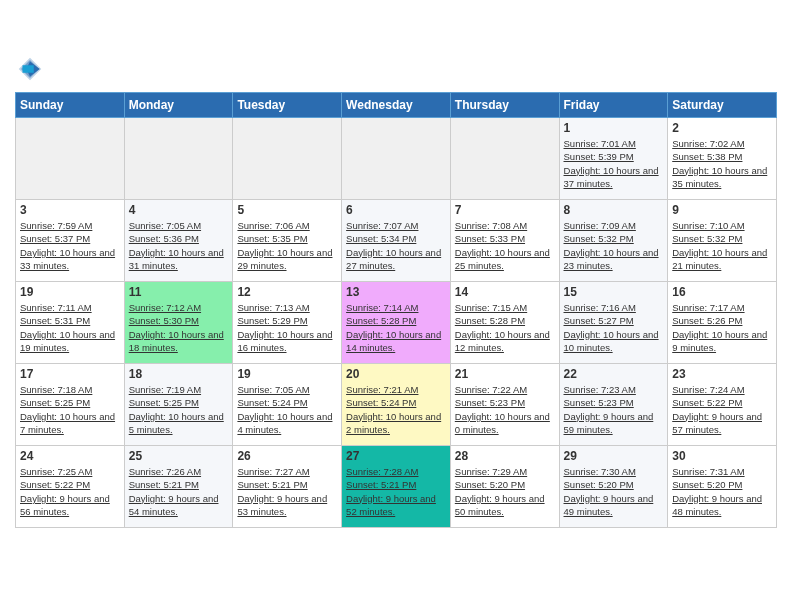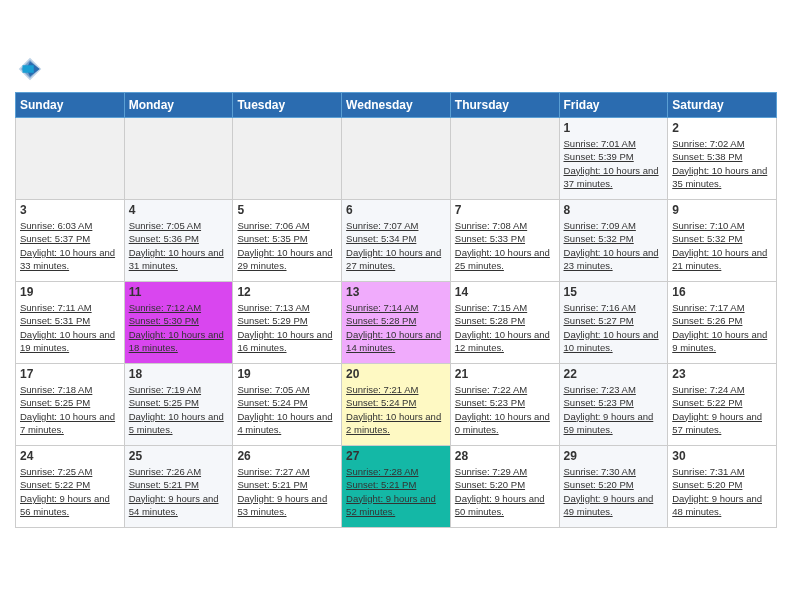--- a/index.html
+++ b/index.html
@@ -146,21 +146,21 @@
               <div>Sunrise: 7:02 AM</div>
               <div>Sunset: 5:38 PM</div>
               <div>Daylight: 10 hours and 35 minutes.</div>
             </div>
           </td>
         </tr>
         <tr>
           <td>
             <span class="day-num">3</span>
             <div class="day-info">
-              <div>Sunrise: 6:03 AM</div>
+              <div>Sunrise: 7:59 AM</div>
               <div>Sunset: 5:37 PM</div>
               <div>Daylight: 10 hours and 33 minutes.</div>
             </div>
           </td>
           <td style="background: rgb(245, 247, 250);">
             <span class="day-num">4</span>
             <div class="day-info">
               <div>Sunrise: 7:05 AM</div>
               <div>Sunset: 5:36 PM</div>
               <div>Daylight: 10 hours and 31 minutes.</div>
@@ -209,21 +209,21 @@
         </tr>
         <tr>
           <td>
             <span class="day-num">19</span>
             <div class="day-info">
               <div>Sunrise: 7:11 AM</div>
               <div>Sunset: 5:31 PM</div>
               <div>Daylight: 10 hours and 19 minutes.</div>
             </div>
           </td>
-          <td style="background: #d946ef;">
+          <td style="background: #86efac;">
             <span class="day-num">11</span>
             <div class="day-info">
               <div>Sunrise: 7:12 AM</div>
               <div>Sunset: 5:30 PM</div>
               <div>Daylight: 10 hours and 18 minutes.</div>
             </div>
           </td>
           <td>
             <span class="day-num">12</span>
             <div class="day-info">

